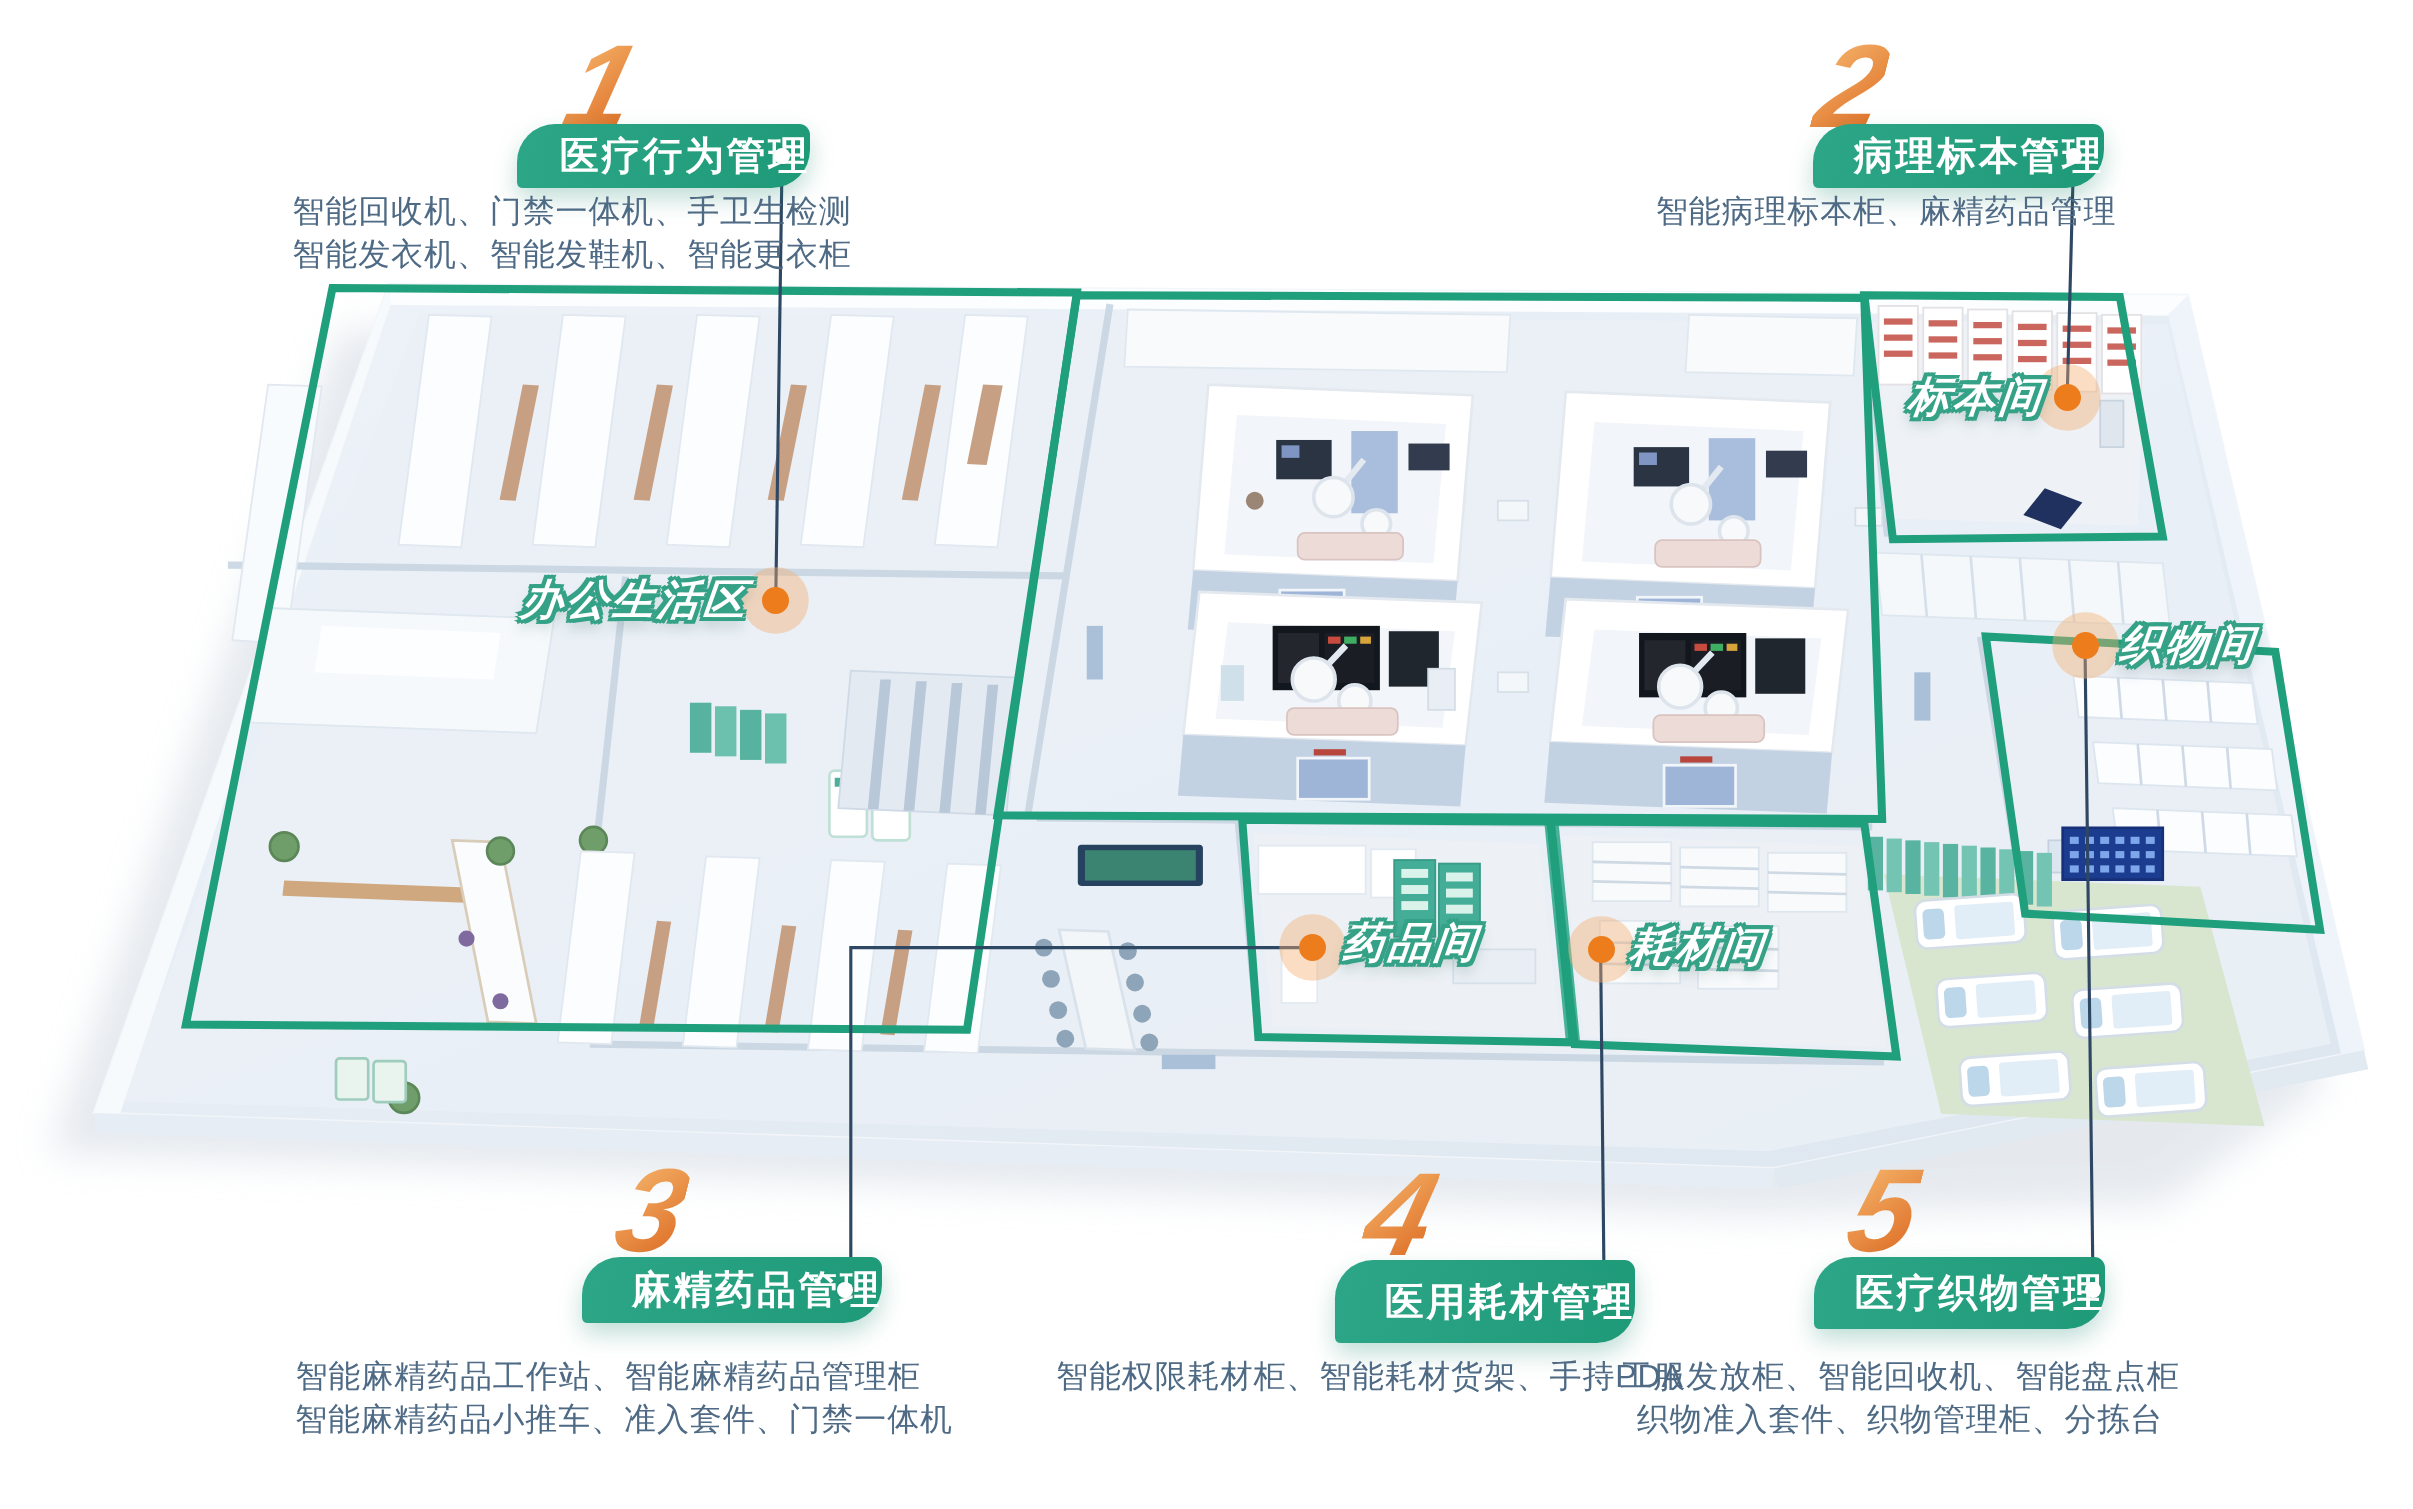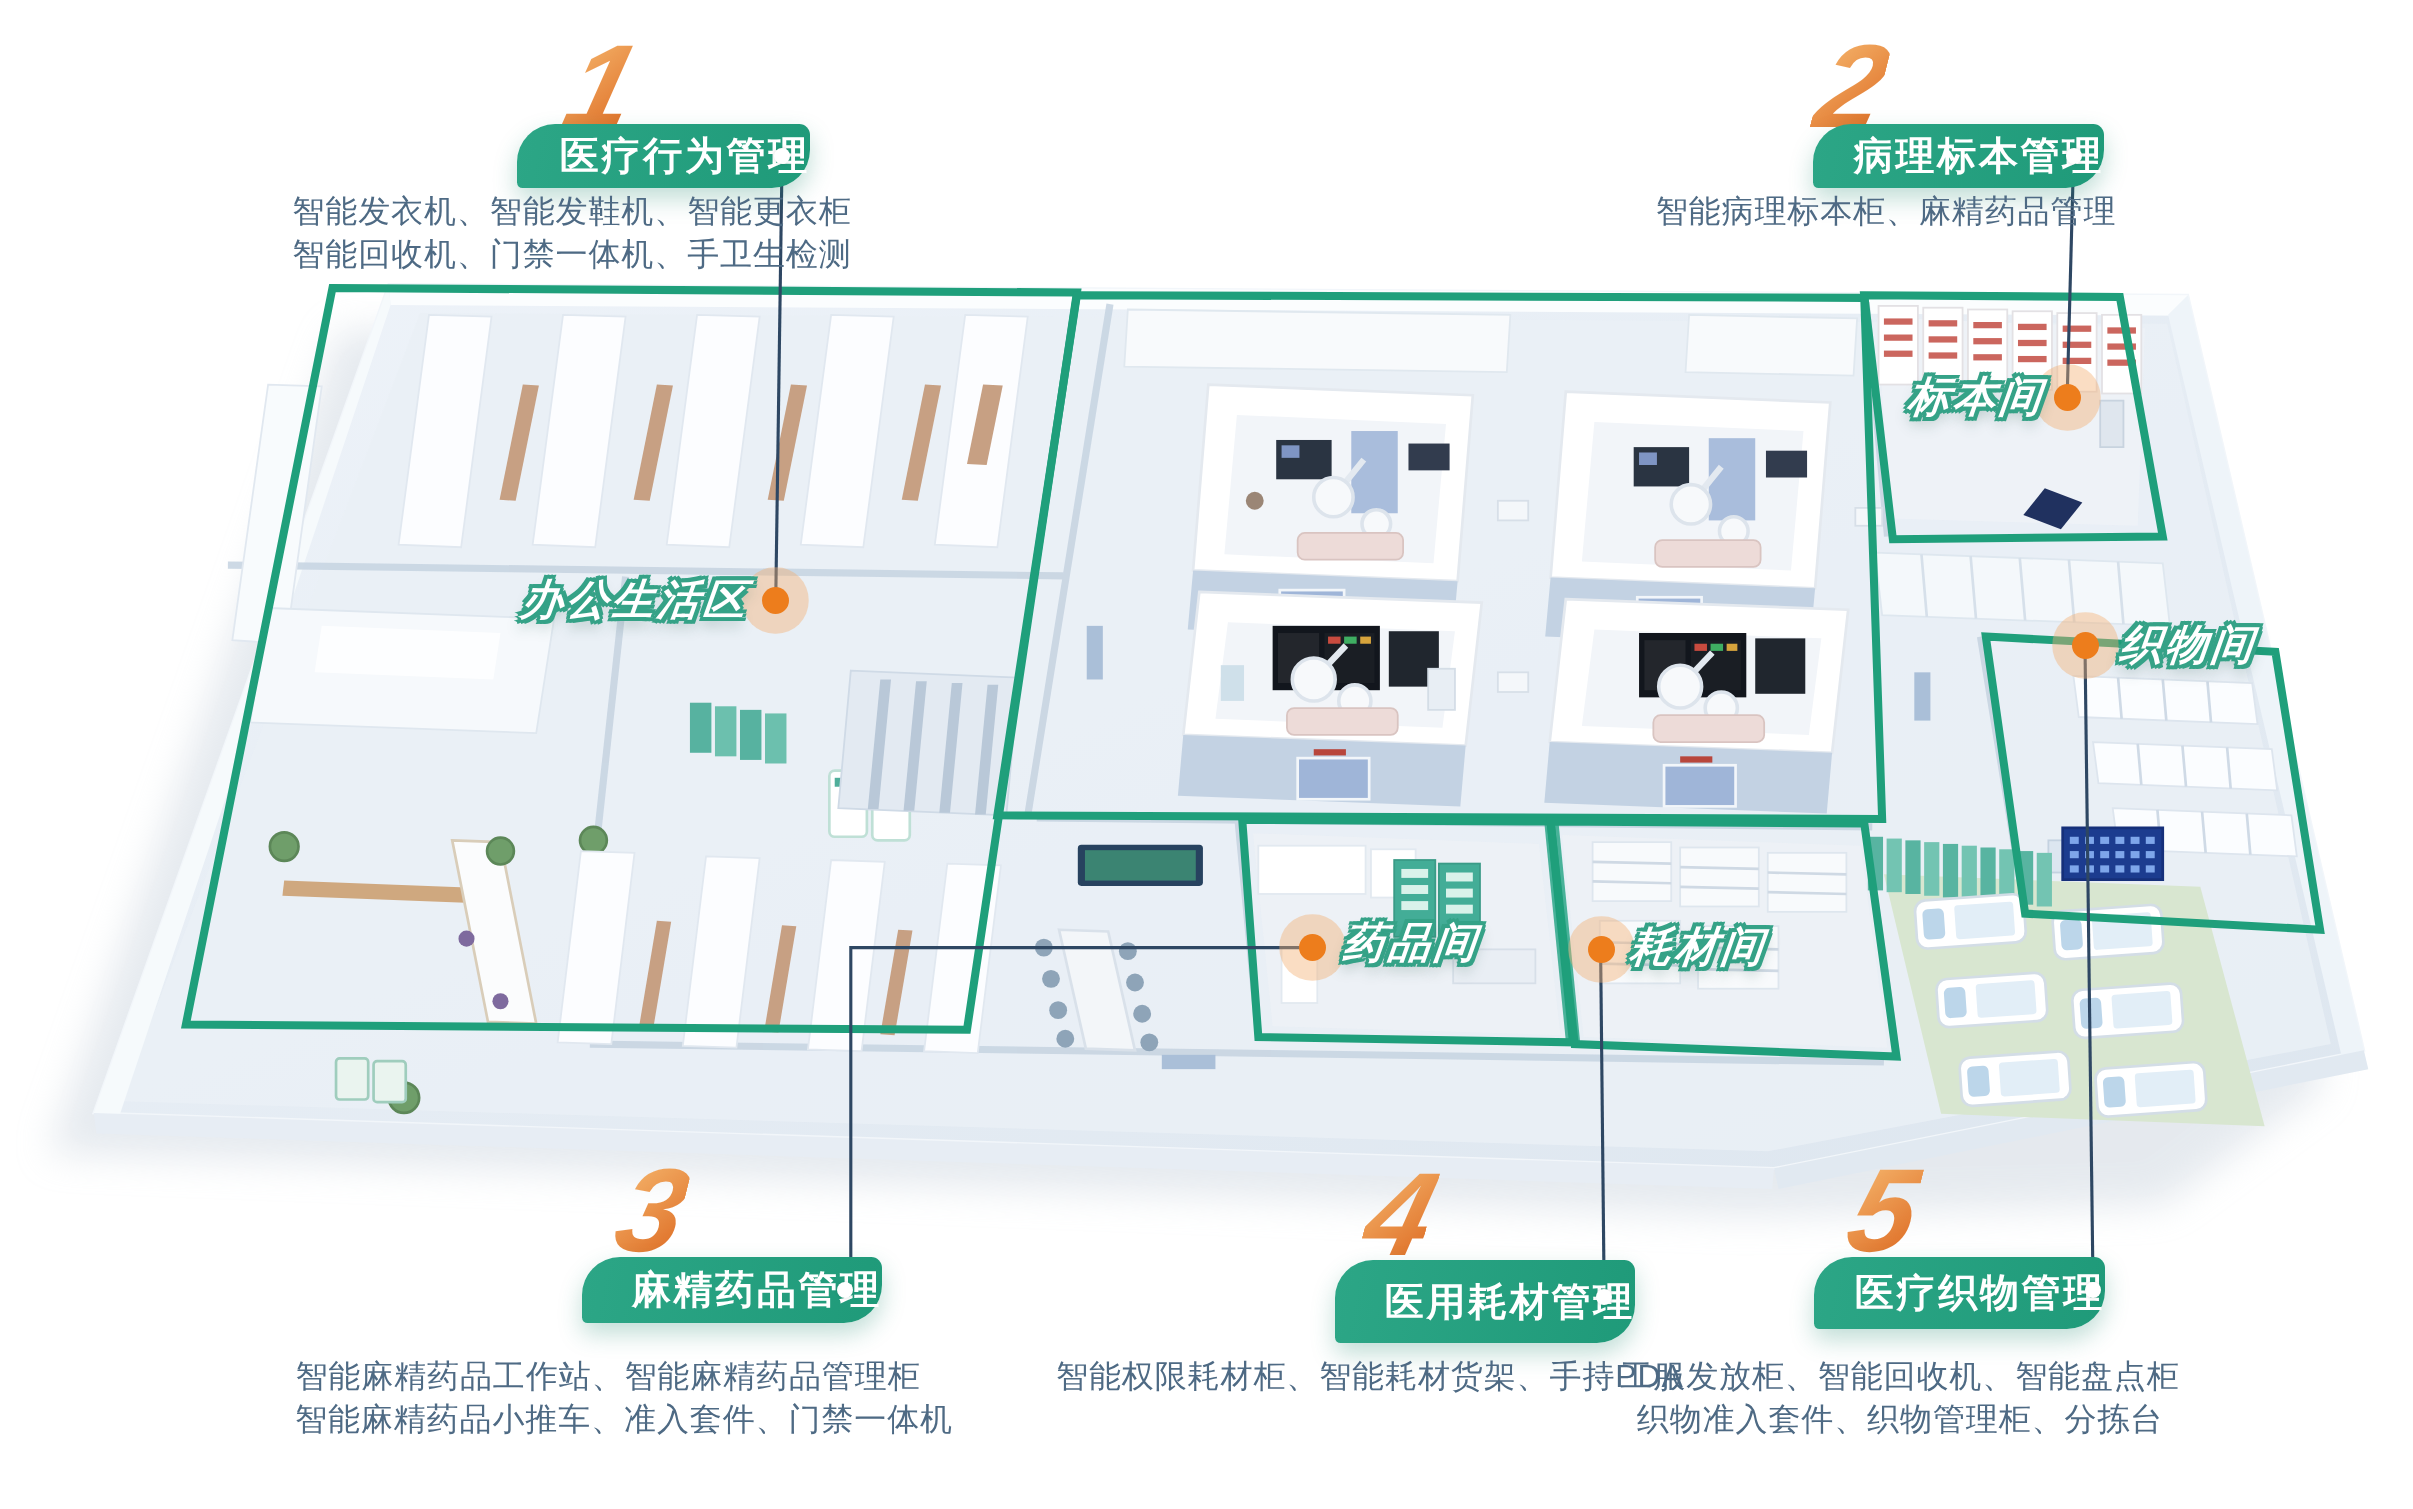--- a/index.html
+++ b/index.html
@@ -424,22 +424,22 @@
   <div class="room-label" style="left:2120px;top:624px;">织物间</div>
   <div class="room-label" style="left:1343px;top:922px;">药品间</div>
   <div class="room-label" style="left:1630px;top:926px;">耗材间</div>
 
   <div class="big-num" style="left:569px;top:27px;">1</div>
   <div class="banner" style="left:517px;top:124px;width:293px;">
     <span>医疗行为管理</span>
   </div>
   <div class="banner-dot" style="left:774px;top:148px;"></div>
   <div class="desc" style="left:259px;top:190px;">
+    <div>智能回收机、门禁一体机、手卫生检测</div>
     <div>智能发衣机、智能发鞋机、智能更衣柜</div>
-    <div>智能回收机、门禁一体机、手卫生检测</div>
   </div>
 
   <div class="big-num" style="left:1820px;top:27px;">2</div>
   <div class="banner" style="left:1813px;top:124px;width:291px;">
     <span>病理标本管理</span>
   </div>
   <div class="banner-dot" style="left:2066px;top:148px;"></div>
   <div class="desc" style="left:1573px;top:190px;">
     <div>智能病理标本柜、麻精药品管理</div>
   </div>

